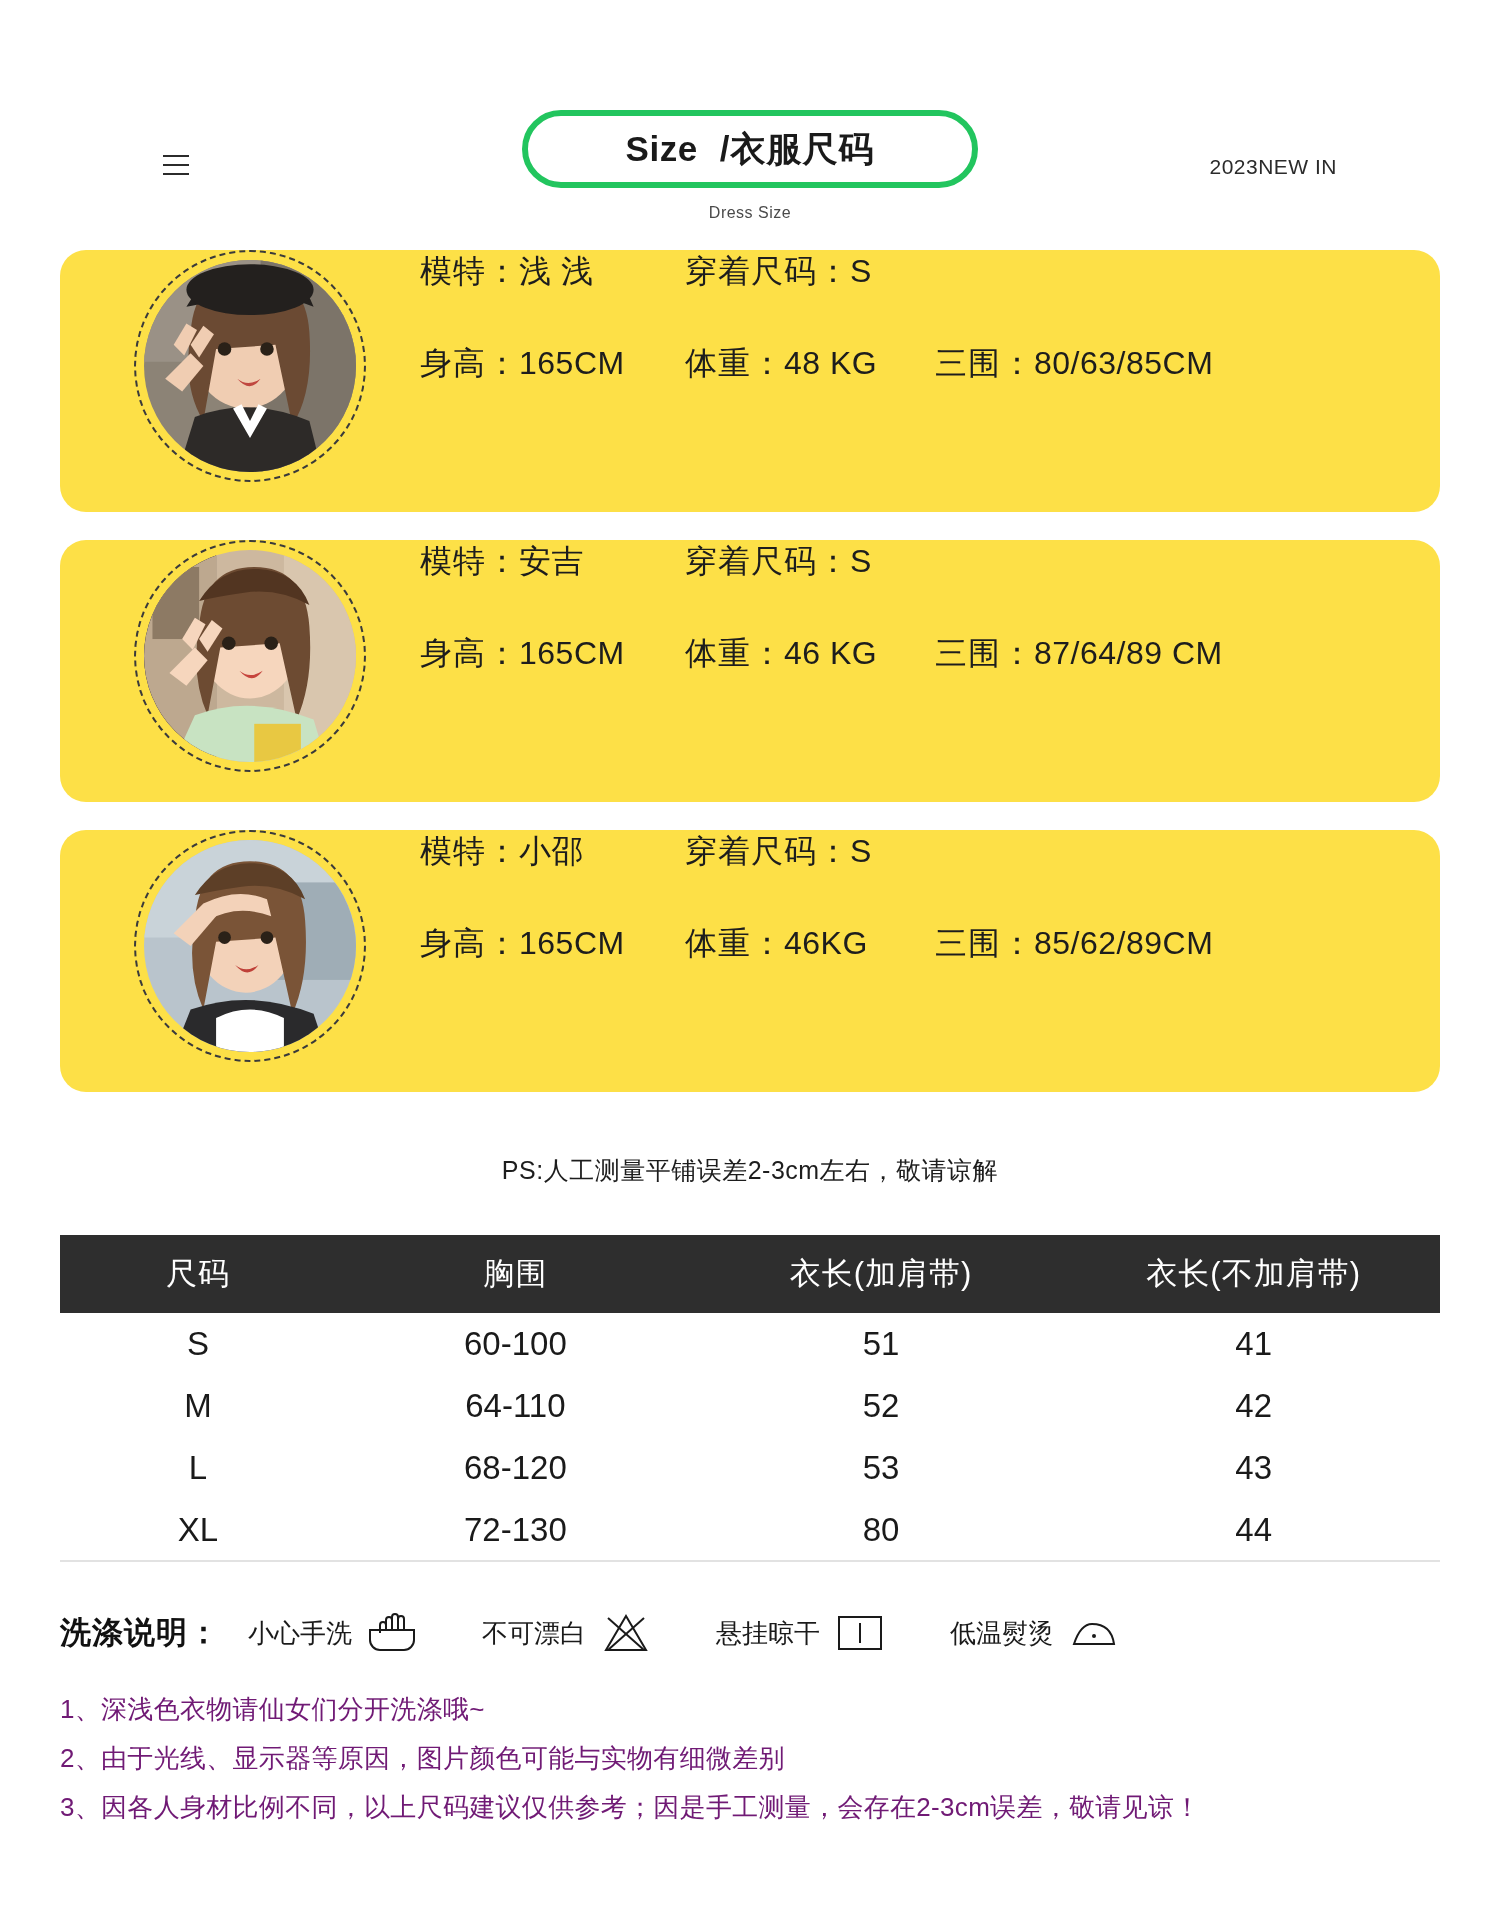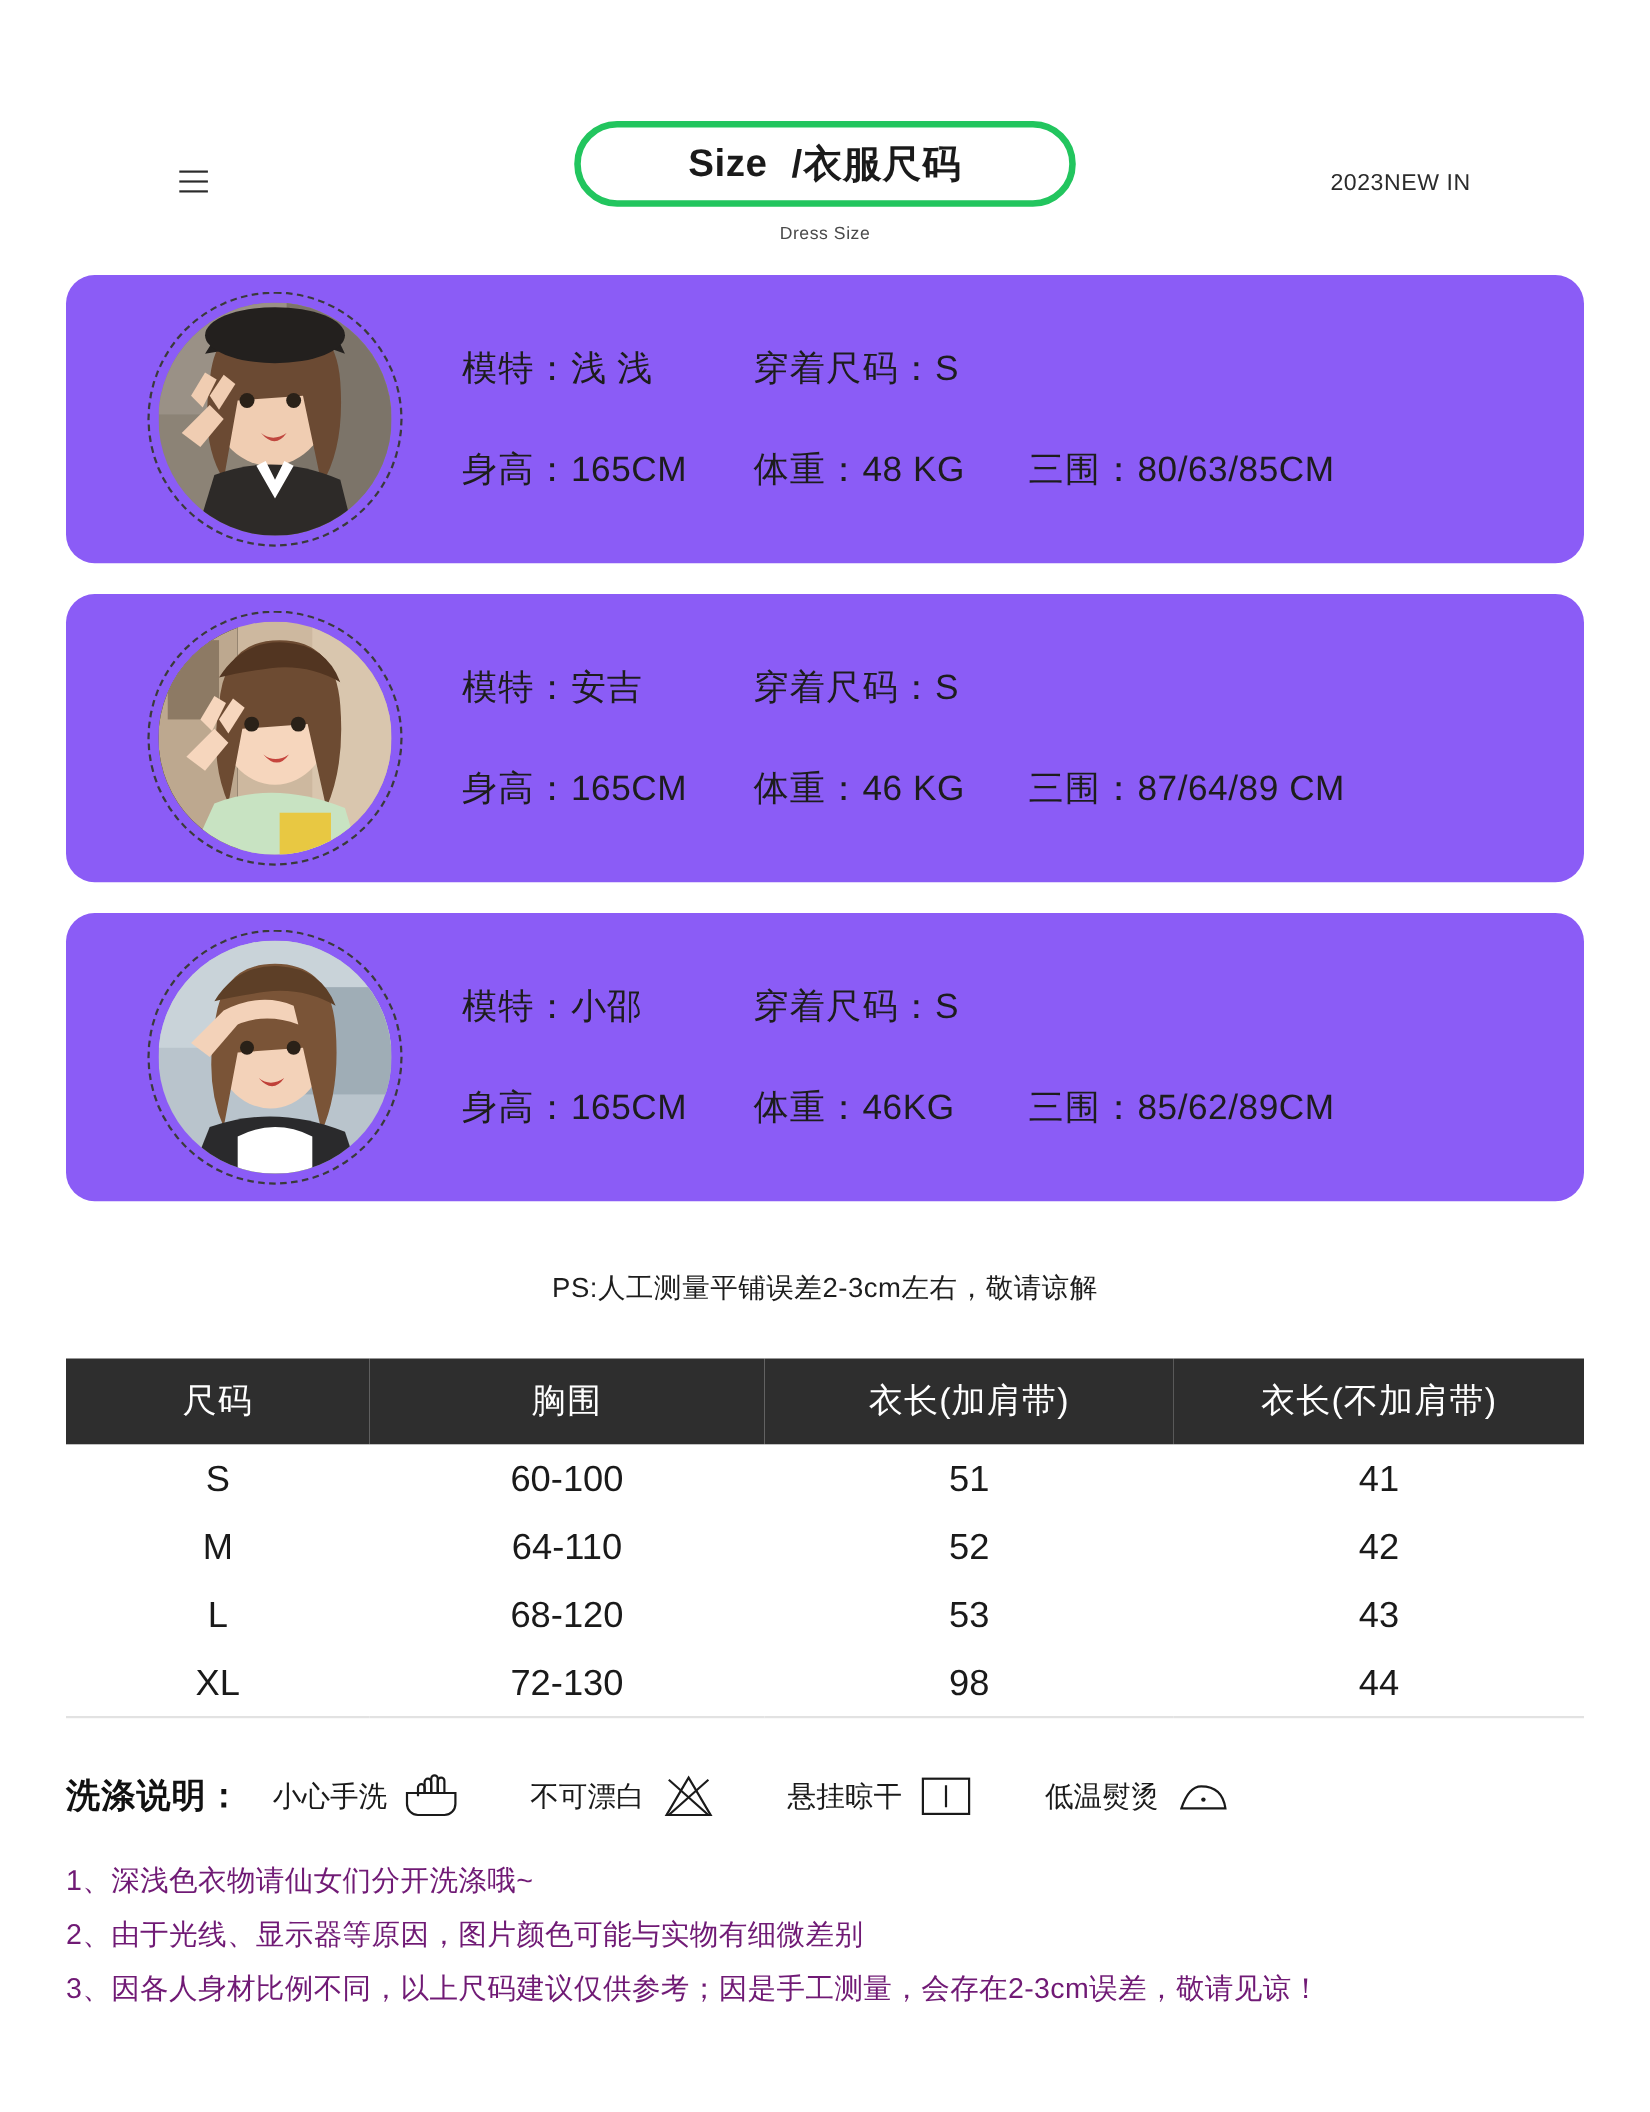--- a/index.html
+++ b/index.html
@@ -90,24 +90,23 @@
   
   .models {
     margin: 0 auto;
     width: 1380px;
     display: flex;
     flex-direction: column;
     gap: 28px;
   }
   .model-card {
     height: 262px;
-    background: #8b5cf6;
+    background: #fde047;
     border-radius: 26px;
     display: flex;
-    align-items: center;
     padding-left: 74px;
   }
   .avatar-wrap {
     width: 232px;
     height: 232px;
     border-radius: 50%;
     border: 2px dashed #3a3a3a;
     padding: 8px;
     flex: 0 0 auto;
   }
@@ -376,21 +375,21 @@
       </tr>
       <tr>
         <td>L</td>
         <td>68-120</td>
         <td>53</td>
         <td>43</td>
       </tr>
       <tr>
         <td>XL</td>
         <td>72-130</td>
-        <td>98</td>
+        <td>80</td>
         <td>44</td>
       </tr>
     </tbody>
   </table>
 
   <div class="wash">
     <div class="wash-title">洗涤说明：</div>
 
     <div class="wash-item">
       <span>小心手洗</span>

